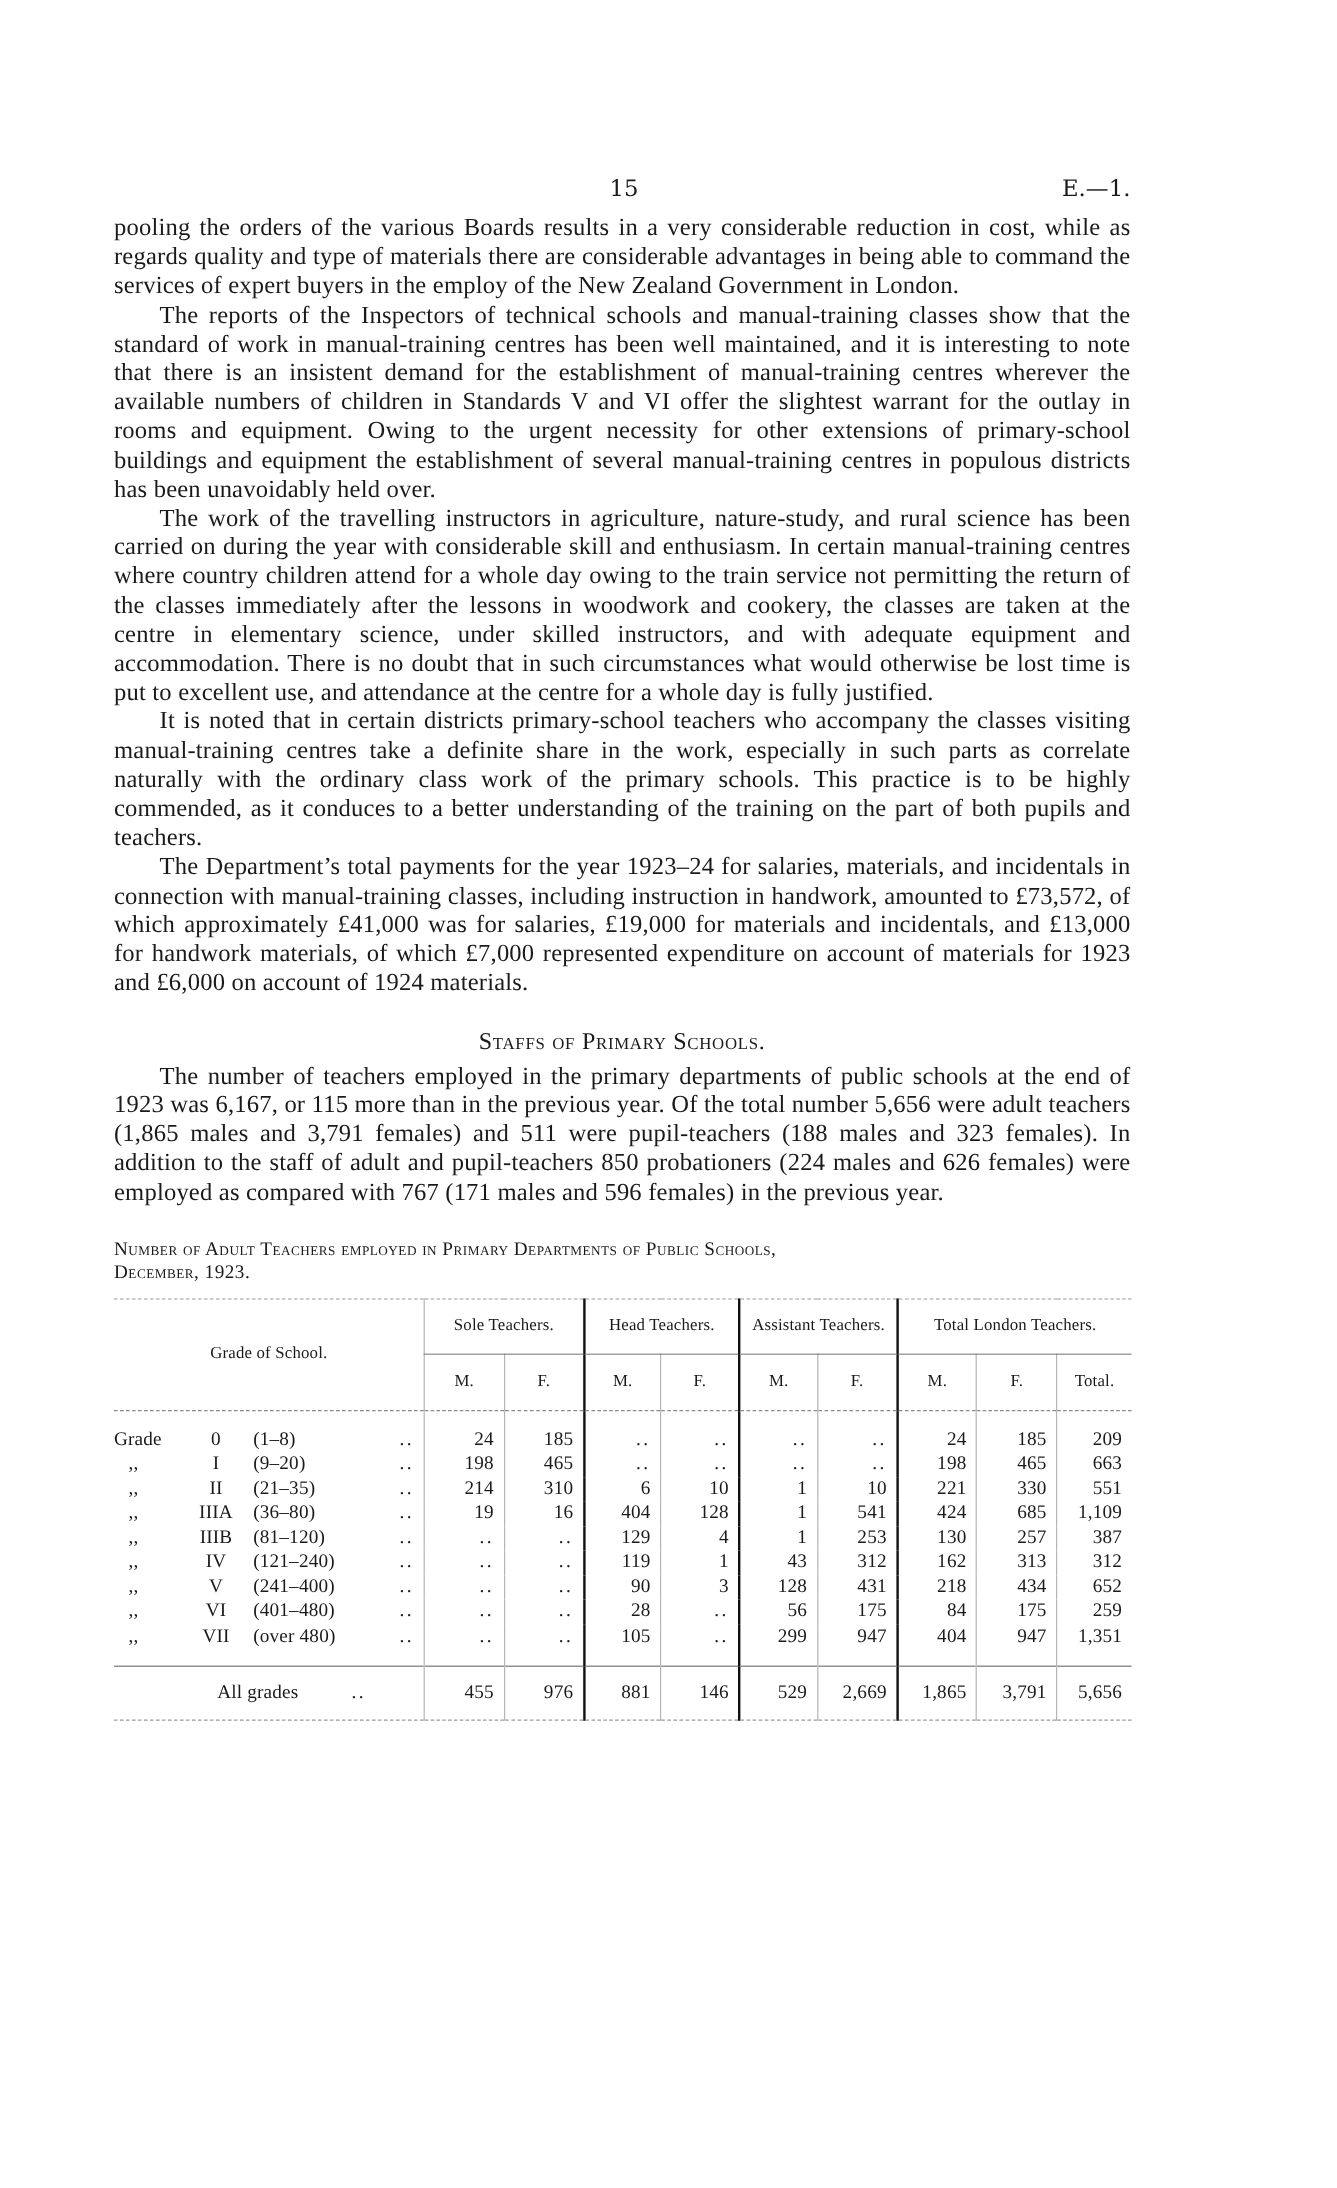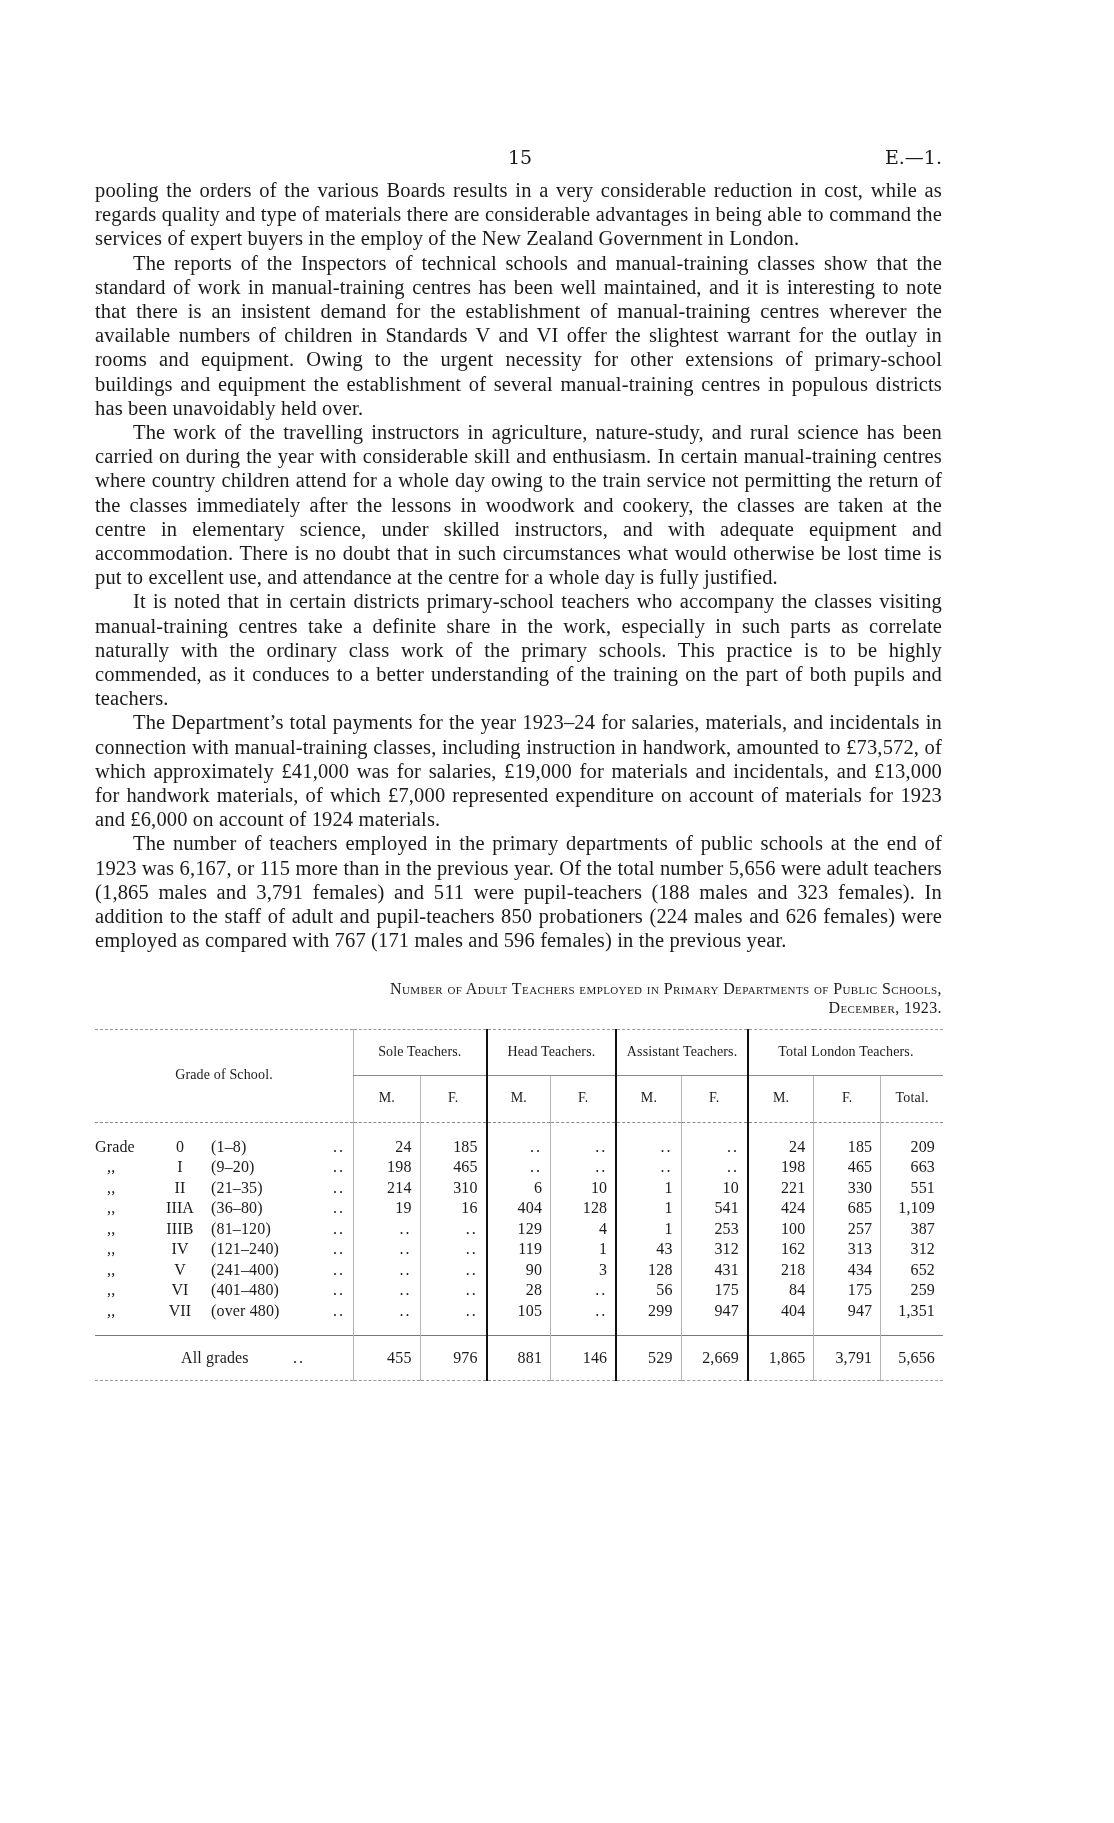--- a/index.html
+++ b/index.html
@@ -6,21 +6,21 @@
   body { width:1114px; height:1823px; position:relative; overflow:hidden;
          font-family:"DejaVu Serif","Liberation Serif",serif; color:#1a1a1a; }
   .page { position:absolute; left:0; top:0; width:1105px; height:1823px; }
   .hdr-num { position:absolute; top:146px; left:500px; width:40px; text-align:center; font-size:19px; }
   .hdr-ref { position:absolute; top:146px; left:870px; width:72px; text-align:right; font-size:19px; }
   .body { position:absolute; left:95px; top:178px; width:847px; font-family:"Liberation Serif","DejaVu Serif",serif;
           font-size:20.5px; line-height:24.2px; text-align:justify; letter-spacing:0.15px; }
   .body p { margin:0; text-indent:0; }
   .body p.ind { text-indent:38px; }
   .section-title { text-align:center; font-variant:small-caps; font-size:20px; margin:25px 0 4px 0; letter-spacing:0.6px; }
-  .tbl-title { text-align:right; font-variant:small-caps; font-size:16px; line-height:19px; margin:26px 0 12px 0; letter-spacing:0.4px; }
+  .tbl-title { text-align:left; font-variant:small-caps; font-size:16px; line-height:19px; margin:26px 0 12px 0; letter-spacing:0.4px; }
   table.t { border-collapse:collapse; font-family:"Liberation Serif","DejaVu Serif",serif; font-size:16px; width:848px;
             border-top:1px dashed #9a9a9a; border-bottom:1px dashed #9a9a9a; }
   table.t th { font-weight:normal; font-size:14px; padding:0; text-align:center; }
   table.t td { padding:0 8px 0 0; text-align:right; height:20.5px; line-height:20.5px; }
   .grp th { height:45px; border-bottom:1px solid #8a8a8a; }
   .sub th { height:46px; }
   .heavy { border-left:2.5px solid #111 !important; }
   .light { border-left:1px solid #b5b5b5; }
   .gradecol { text-align:left !important; padding-left:0 !important; white-space:nowrap; }
   .g-ditto { width:62px; display:inline-block; text-align:left; padding-left:12px; box-sizing:border-box; }
@@ -42,20 +42,21 @@
   <div class="hdr-ref">E.—1.</div>
 
   <div class="body">
     <div id="paras-before">
         <p>pooling the orders of the various Boards results in a very considerable reduction in cost, while as regards quality and type of materials there are considerable advantages in being able to command the services of expert buyers in the employ of the New Zealand Government in London.</p>
         <p class="ind">The reports of the Inspectors of technical schools and manual-training classes show that the standard of work in manual-training centres has been well maintained, and it is interesting to note that there is an insistent demand for the establishment of manual-training centres wherever the available numbers of children in Standards V and VI offer the slightest warrant for the outlay in rooms and equipment. Owing to the urgent necessity for other extensions of primary-school buildings and equipment the establishment of several manual-training centres in populous districts has been unavoidably held over.</p>
         <p class="ind">The work of the travelling instructors in agriculture, nature-study, and rural science has been carried on during the year with considerable skill and enthusiasm. In certain manual-training centres where country children attend for a whole day owing to the train service not permitting the return of the classes immediately after the lessons in woodwork and cookery, the classes are taken at the centre in elementary science, under skilled instructors, and with adequate equipment and accommodation. There is no doubt that in such circumstances what would otherwise be lost time is put to excellent use, and attendance at the centre for a whole day is fully justified.</p>
         <p class="ind">It is noted that in certain districts primary-school teachers who accompany the classes visiting manual-training centres take a definite share in the work, especially in such parts as correlate naturally with the ordinary class work of the primary schools. This practice is to be highly commended, as it conduces to a better understanding of the training on the part of both pupils and teachers.</p>
         <p class="ind">The Department’s total payments for the year 1923–24 for salaries, materials, and incidentals in connection with manual-training classes, including instruction in handwork, amounted to £73,572, of which approximately £41,000 was for salaries, £19,000 for materials and incidentals, and £13,000 for handwork materials, of which £7,000 represented expenditure on account of materials for 1923 and £6,000 on account of 1924 materials.</p>
       </div>
+    <div class="section-title">Staffs of Primary Schools.</div>
     <div id="paras-after">
         <p class="ind">The number of teachers employed in the primary departments of public schools at the end of 1923 was 6,167, or 115 more than in the previous year. Of the total number 5,656 were adult teachers (1,865 males and 3,791 females) and 511 were pupil-teachers (188 males and 323 females). In addition to the staff of adult and pupil-teachers 850 probationers (224 males and 626 females) were employed as compared with 767 (171 males and 596 females) in the previous year.</p>
       </div>
 
     <div class="tbl-title">
       <div>Number of Adult Teachers employed in Primary Departments of Public Schools,</div>
       <div>December, 1923.</div>
     </div>
 
     <table class="t">
@@ -141,21 +142,21 @@
             <td class="light">1,109</td>
           </tr>
           <tr>
             <td class="gradecol"><span class="g-ditto">,,</span><span class="g-num">IIIB</span><span class="g-range">(81–120)</span><span class="g-dots dots">..</span></td>
             <td class="light dots">..</td>
             <td class="light dots">..</td>
             <td class="heavy">129</td>
             <td class="light">4</td>
             <td class="heavy">1</td>
             <td class="light">253</td>
-            <td class="heavy">100</td>
+            <td class="heavy">130</td>
             <td class="light">257</td>
             <td class="light">387</td>
           </tr>
           <tr>
             <td class="gradecol"><span class="g-ditto">,,</span><span class="g-num">IV</span><span class="g-range">(121–240)</span><span class="g-dots dots">..</span></td>
             <td class="light dots">..</td>
             <td class="light dots">..</td>
             <td class="heavy">119</td>
             <td class="light">1</td>
             <td class="heavy">43</td>

